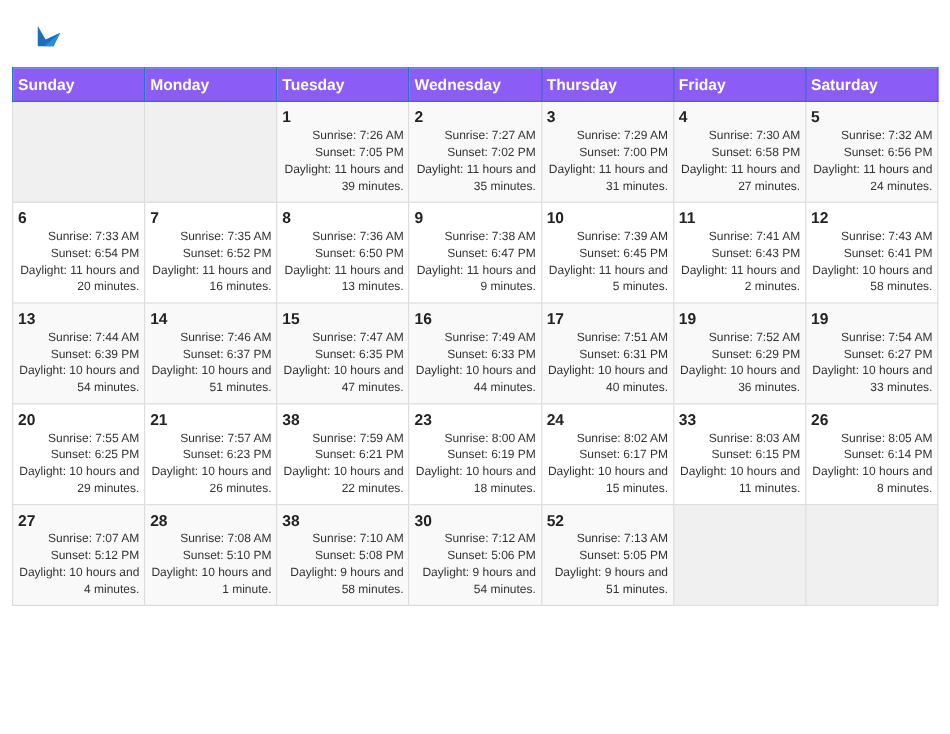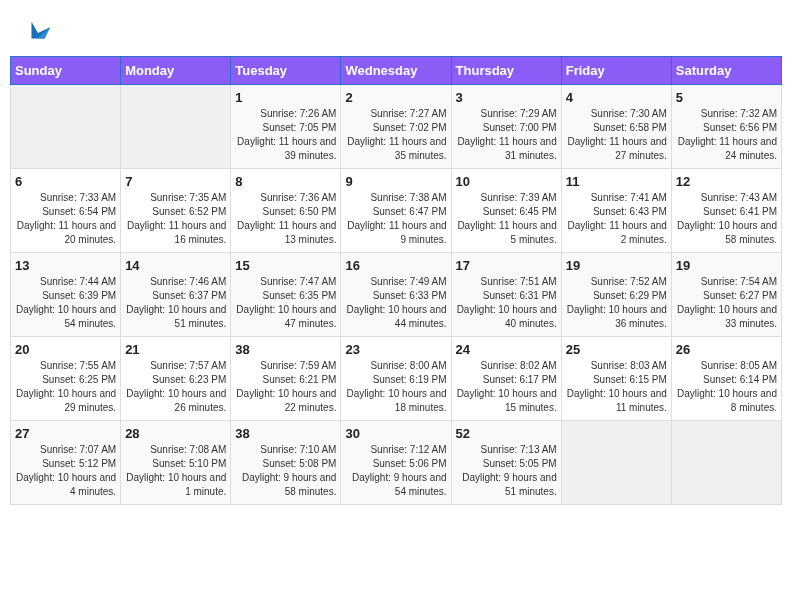--- a/index.html
+++ b/index.html
@@ -234,21 +234,21 @@
         </td>
         <td>
           <span class="day-number">23</span>
           <div class="day-info">Sunrise: 8:00 AM<br>Sunset: 6:19 PM<br>Daylight: 10 hours and 18 minutes.</div>
         </td>
         <td>
           <span class="day-number">24</span>
           <div class="day-info">Sunrise: 8:02 AM<br>Sunset: 6:17 PM<br>Daylight: 10 hours and 15 minutes.</div>
         </td>
         <td>
-          <span class="day-number">25</span>
+          <span class="day-number">33</span>
           <div class="day-info">Sunrise: 8:03 AM<br>Sunset: 6:15 PM<br>Daylight: 10 hours and 11 minutes.</div>
         </td>
         <td>
           <span class="day-number">26</span>
           <div class="day-info">Sunrise: 8:05 AM<br>Sunset: 6:14 PM<br>Daylight: 10 hours and 8 minutes.</div>
         </td>
       </tr>
       <tr>
         <td>
           <span class="day-number">27</span>

